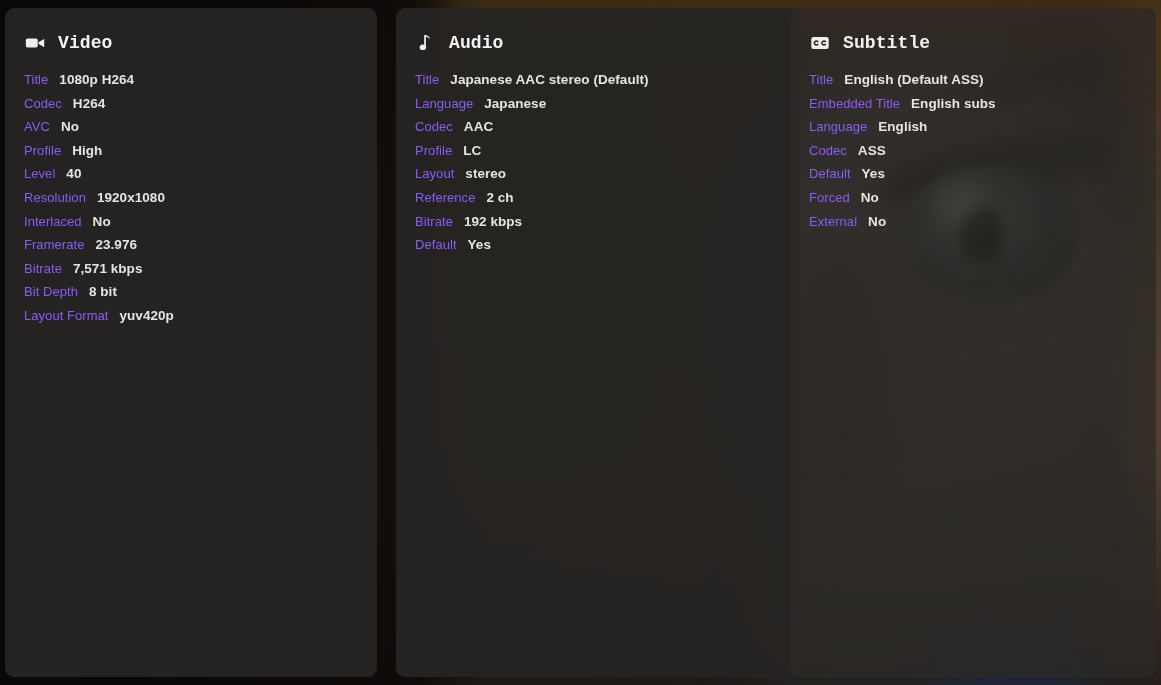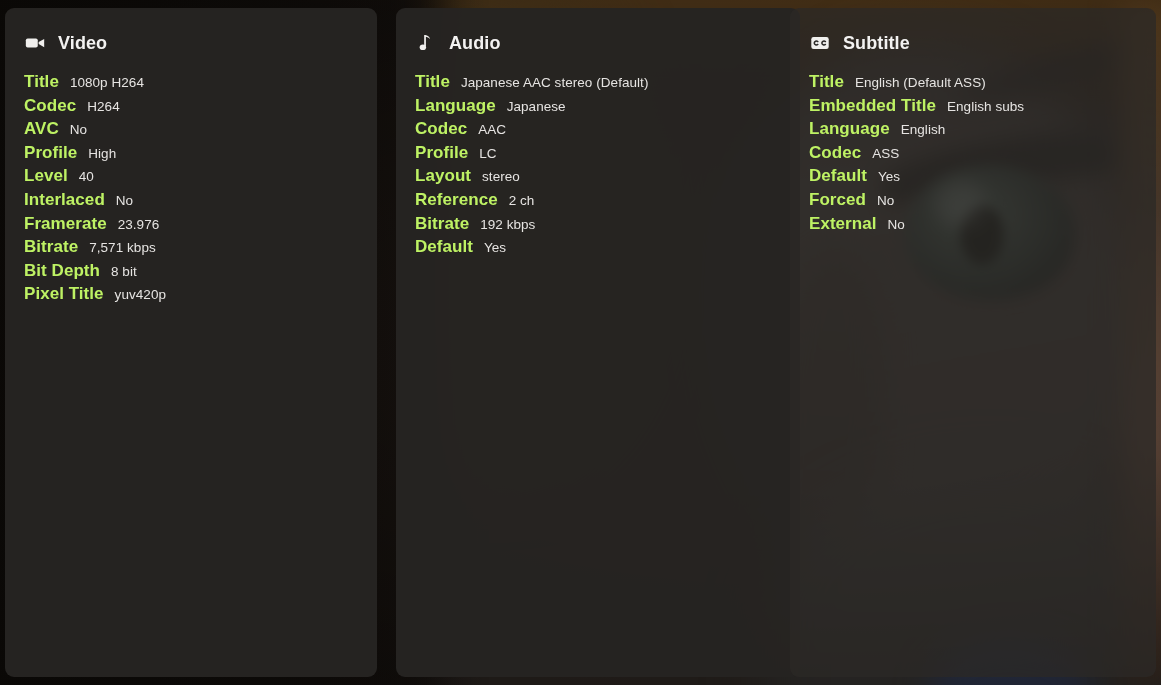--- a/index.html
+++ b/index.html
@@ -115,35 +115,36 @@
   #panel-audio    { left:396px; width:404px; }
   #panel-subtitle { left:790px; width:366px; }
 
   .panel-header {
     display:flex; align-items:center; gap:12px;
     height:26px; margin:0 0 16px 3px;
   }
   .panel-title {
     font-size:18px; font-weight:bold; color:#f3f2f1;
     letter-spacing:.1px;
+    font-family:Liberation Mono, monospace;
   }
   .hdr-icon { width:22px; height:22px; display:block; flex:0 0 auto; }
 
   .rows { margin-left:3px; }
   .row {
     display:flex; align-items:baseline;
     height:23.6px;
     white-space:nowrap;
   }
   .row-label {
-    font-size:17px; font-weight:bold; color:#bef264;
+    font-size:13px; font-weight:normal; color:#8b5cf6;
     letter-spacing:.05px;
   }
   .row-value {
-    font-size:13.5px; font-weight:normal; color:#e6e4e2;
+    font-size:13.5px; font-weight:bold; color:#e6e4e2;
     margin-left:11px;
     letter-spacing:.05px;
   }
 </style>
 </head>
 <body>
 
 <div id="stage">
 
   <div id="bg">
@@ -188,37 +189,41 @@
         </div>
       <div class="row">
           <span class="row-label">Profile</span>
           <span class="row-value">High</span>
         </div>
       <div class="row">
           <span class="row-label">Level</span>
           <span class="row-value">40</span>
         </div>
       <div class="row">
+          <span class="row-label">Resolution</span>
+          <span class="row-value">1920x1080</span>
+        </div>
+      <div class="row">
           <span class="row-label">Interlaced</span>
           <span class="row-value">No</span>
         </div>
       <div class="row">
           <span class="row-label">Framerate</span>
           <span class="row-value">23.976</span>
         </div>
       <div class="row">
           <span class="row-label">Bitrate</span>
           <span class="row-value">7,571 kbps</span>
         </div>
       <div class="row">
           <span class="row-label">Bit Depth</span>
           <span class="row-value">8 bit</span>
         </div>
       <div class="row">
-          <span class="row-label">Pixel Title</span>
+          <span class="row-label">Layout Format</span>
           <span class="row-value">yuv420p</span>
         </div>
     </div>
   </section>
 
   <section class="panel panel-opaque" id="panel-audio">
     <header class="panel-header">
       <span class="hdr-icon">
         <svg viewBox="0 0 24 24" width="22" height="22" aria-hidden="true">
           <path d="M11.5 3.2 C14.6 4.2 16.6 5.6 16.2 8.0 C15.9 6.4 14.0 5.6 11.9 5.1 L11.9 15.2 L10.0 15.2 L10.0 3.2 Z" fill="#f0efed"></path>

